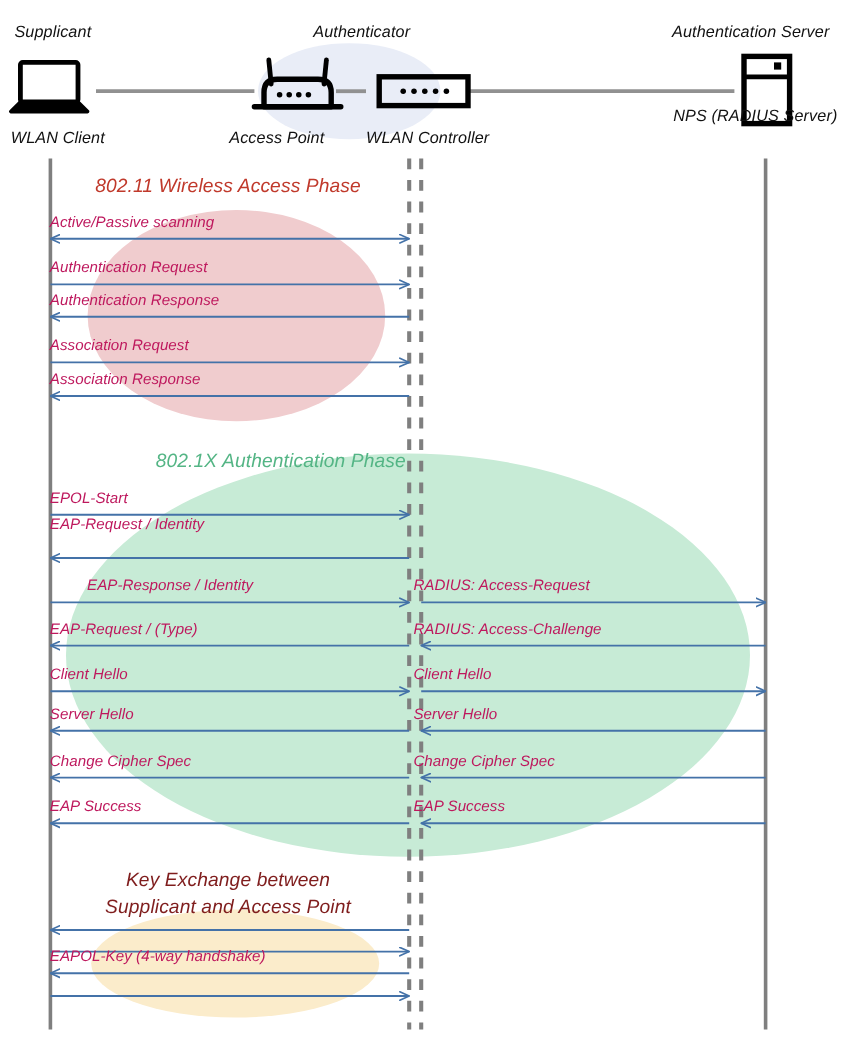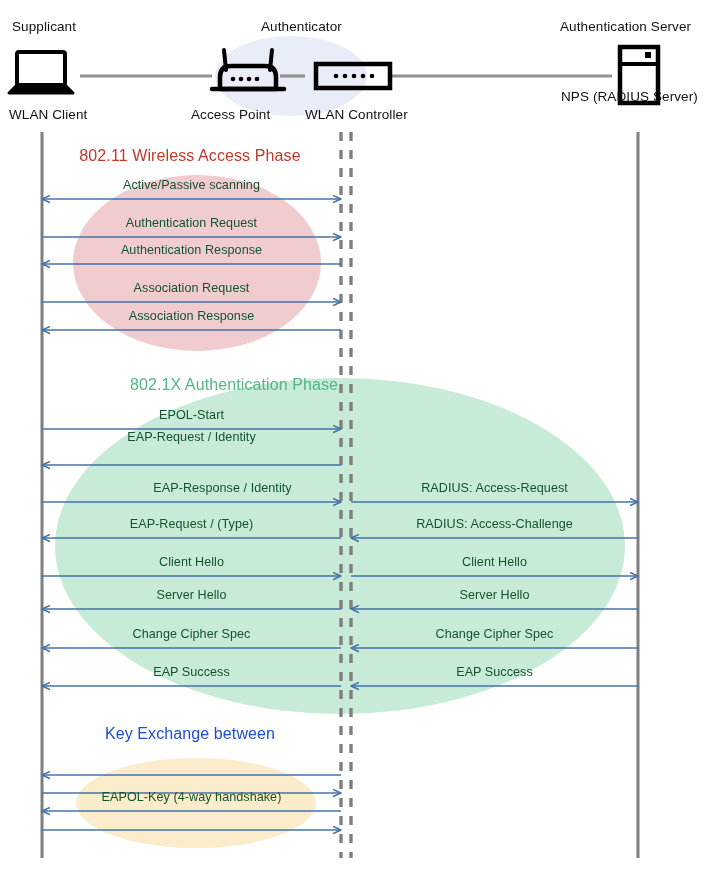--- a/index.html
+++ b/index.html
@@ -2,34 +2,34 @@
 <html><head>
 <meta charset="utf-8">
 <title>802.1X WLAN Authentication Sequence Diagram</title>
 <style>
   html,body{margin:0;padding:0;background:#ffffff;}
   body{
     font-family:"Liberation Sans","DejaVu Sans",sans-serif;
     width:713px;height:875px;overflow:hidden;position:relative;
     color:#1a1a1a;
   }
-  #stage{position:absolute;left:0;top:0;width:573px;height:875px;}
+  #stage{position:absolute;left:0;top:0;width:573px;height:875px;font-style:italic;}
   svg.layer{position:absolute;left:0;top:0;width:713px;height:875px;overflow:visible;}
 
   .node-title{
     position:absolute;font-size:13.5px;color:#111;white-space:nowrap;
     letter-spacing:.1px;
   }
   .node-caption{
     position:absolute;font-size:13.5px;color:#111;white-space:nowrap;
     letter-spacing:.1px;
   }
   .msg-label{
-    position:absolute;font-size:12.6px;color:#14532d;white-space:nowrap;
-    text-align:center;letter-spacing:.05px;
+    position:absolute;font-size:12.6px;color:#be185d;white-space:nowrap;
+    text-align:left;letter-spacing:.05px;
   }
   .phase-label{
     position:absolute;font-size:16px;white-space:nowrap;text-align:center;
     letter-spacing:.1px;
   }
   .phase-label.two-line{white-space:normal;line-height:1.45;}
 </style>
 </head>
 <body>
 
@@ -126,22 +126,23 @@
   <div class="node-title" style="left:261px;top:19px;">Authenticator</div>
   <div class="node-title" style="left:560px;top:19px;">Authentication Server</div>
 
   <div class="node-caption" style="left:9px;top:107px;">WLAN Client</div>
   <div class="node-caption" style="left:191px;top:107px;">Access Point</div>
   <div class="node-caption" style="left:305px;top:107px;">WLAN Controller</div>
   <div class="node-caption" style="left:561px;top:89px;">NPS (RADIUS Server)</div>
 
   <div class="phase-label" style="left:0;top:147px;width:380px;color:#c0392b;">802.11 Wireless Access Phase</div>
   <div class="phase-label" style="left:0;top:376px;width:404px;color:#54b585;margin-left:32px;">802.1X Authentication Phase</div>
-  <div class="phase-label two-line" style="left:72px;top:722px;width:236px;color:#1d4ed8;">
+  <div class="phase-label two-line" style="left:72px;top:722px;width:236px;color:#7f1d1d;">
     <div>Key Exchange between</div>
+    <div>Supplicant and Access Point</div>
   </div>
 
   <div id="label-layer">
       <div class="msg-label" style="left: 41.5px; top: 178px; width: 300px;">Active/Passive scanning</div>
       <div class="msg-label" style="left: 41.5px; top: 216px; width: 300px;">Authentication Request</div>
       <div class="msg-label" style="left: 41.5px; top: 243px; width: 300px;">Authentication Response</div>
       <div class="msg-label" style="left: 41.5px; top: 281px; width: 300px;">Association Request</div>
       <div class="msg-label" style="left: 41.5px; top: 309px; width: 300px;">Association Response</div>
       <div class="msg-label" style="left: 41.5px; top: 408px; width: 300px;">EPOL-Start</div>
       <div class="msg-label" style="left: 41.5px; top: 430px; width: 300px;">EAP-Request / Identity</div>

